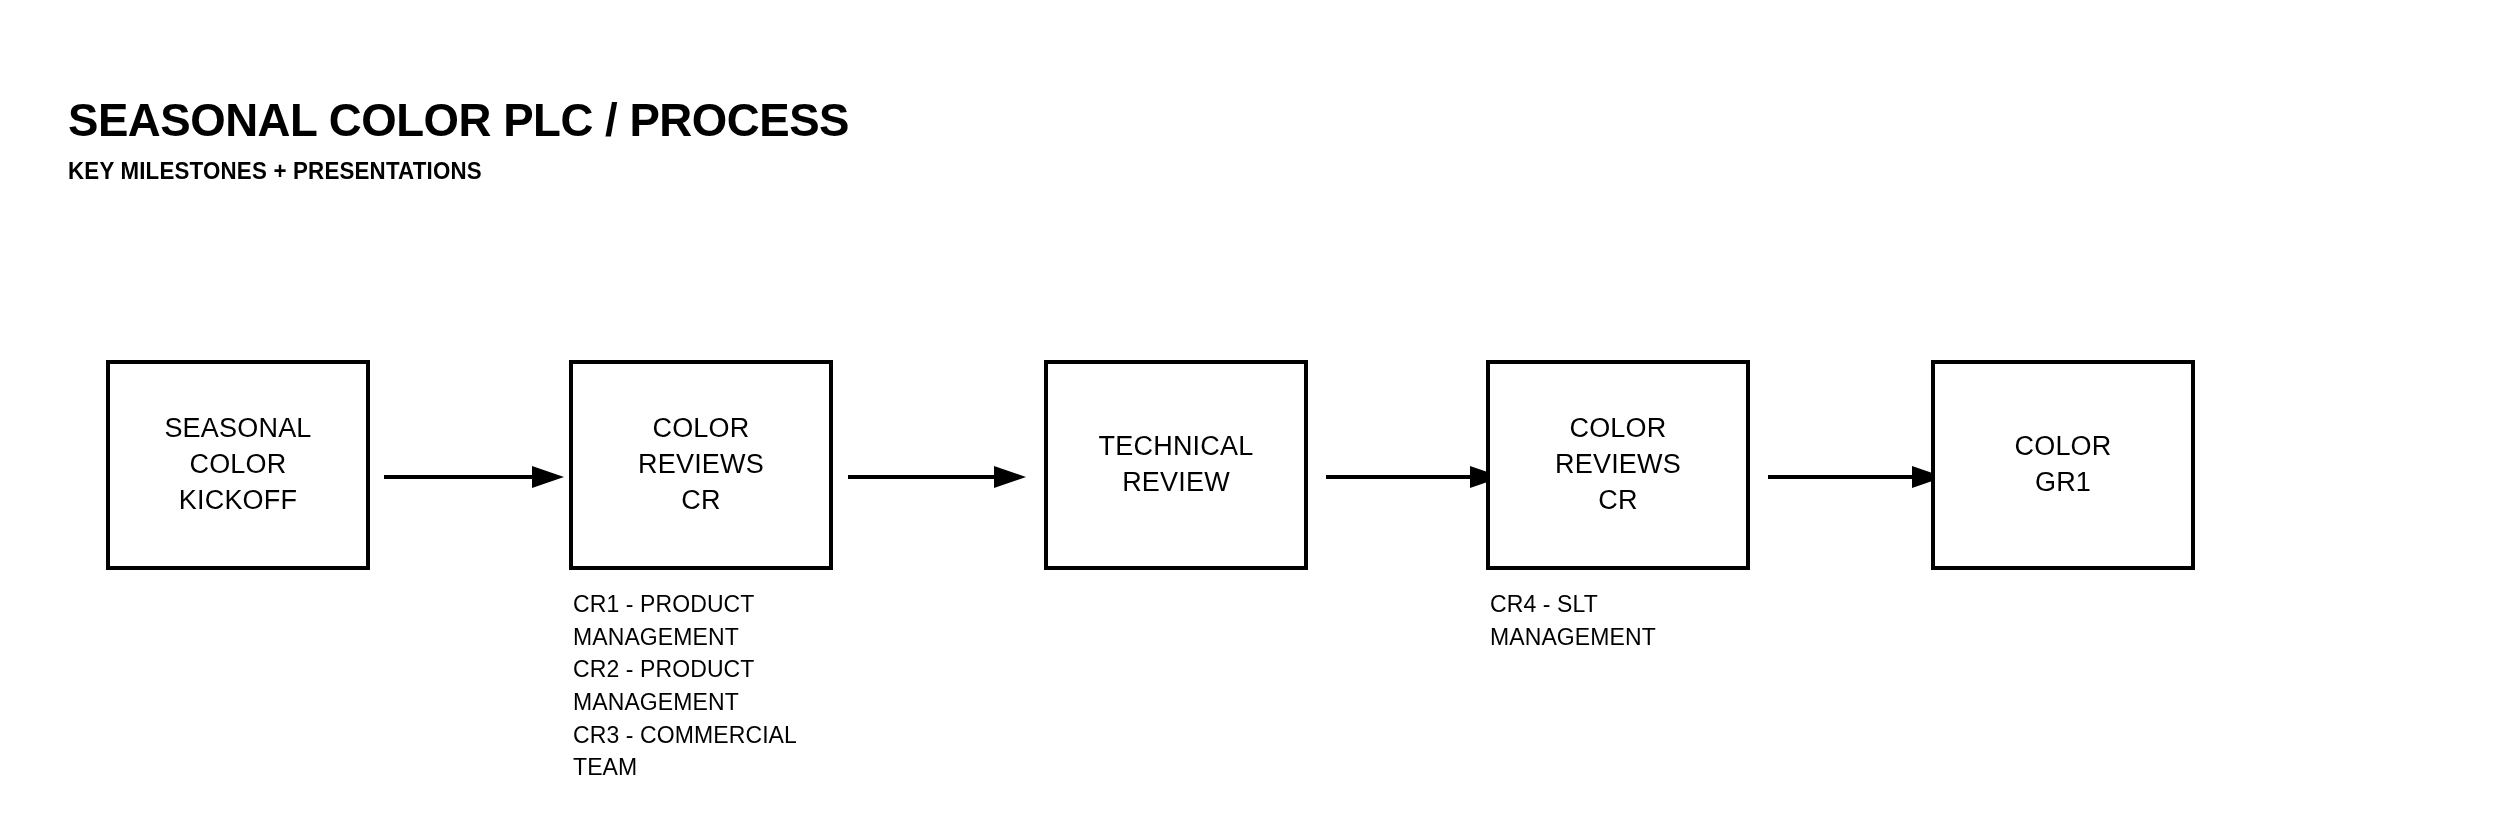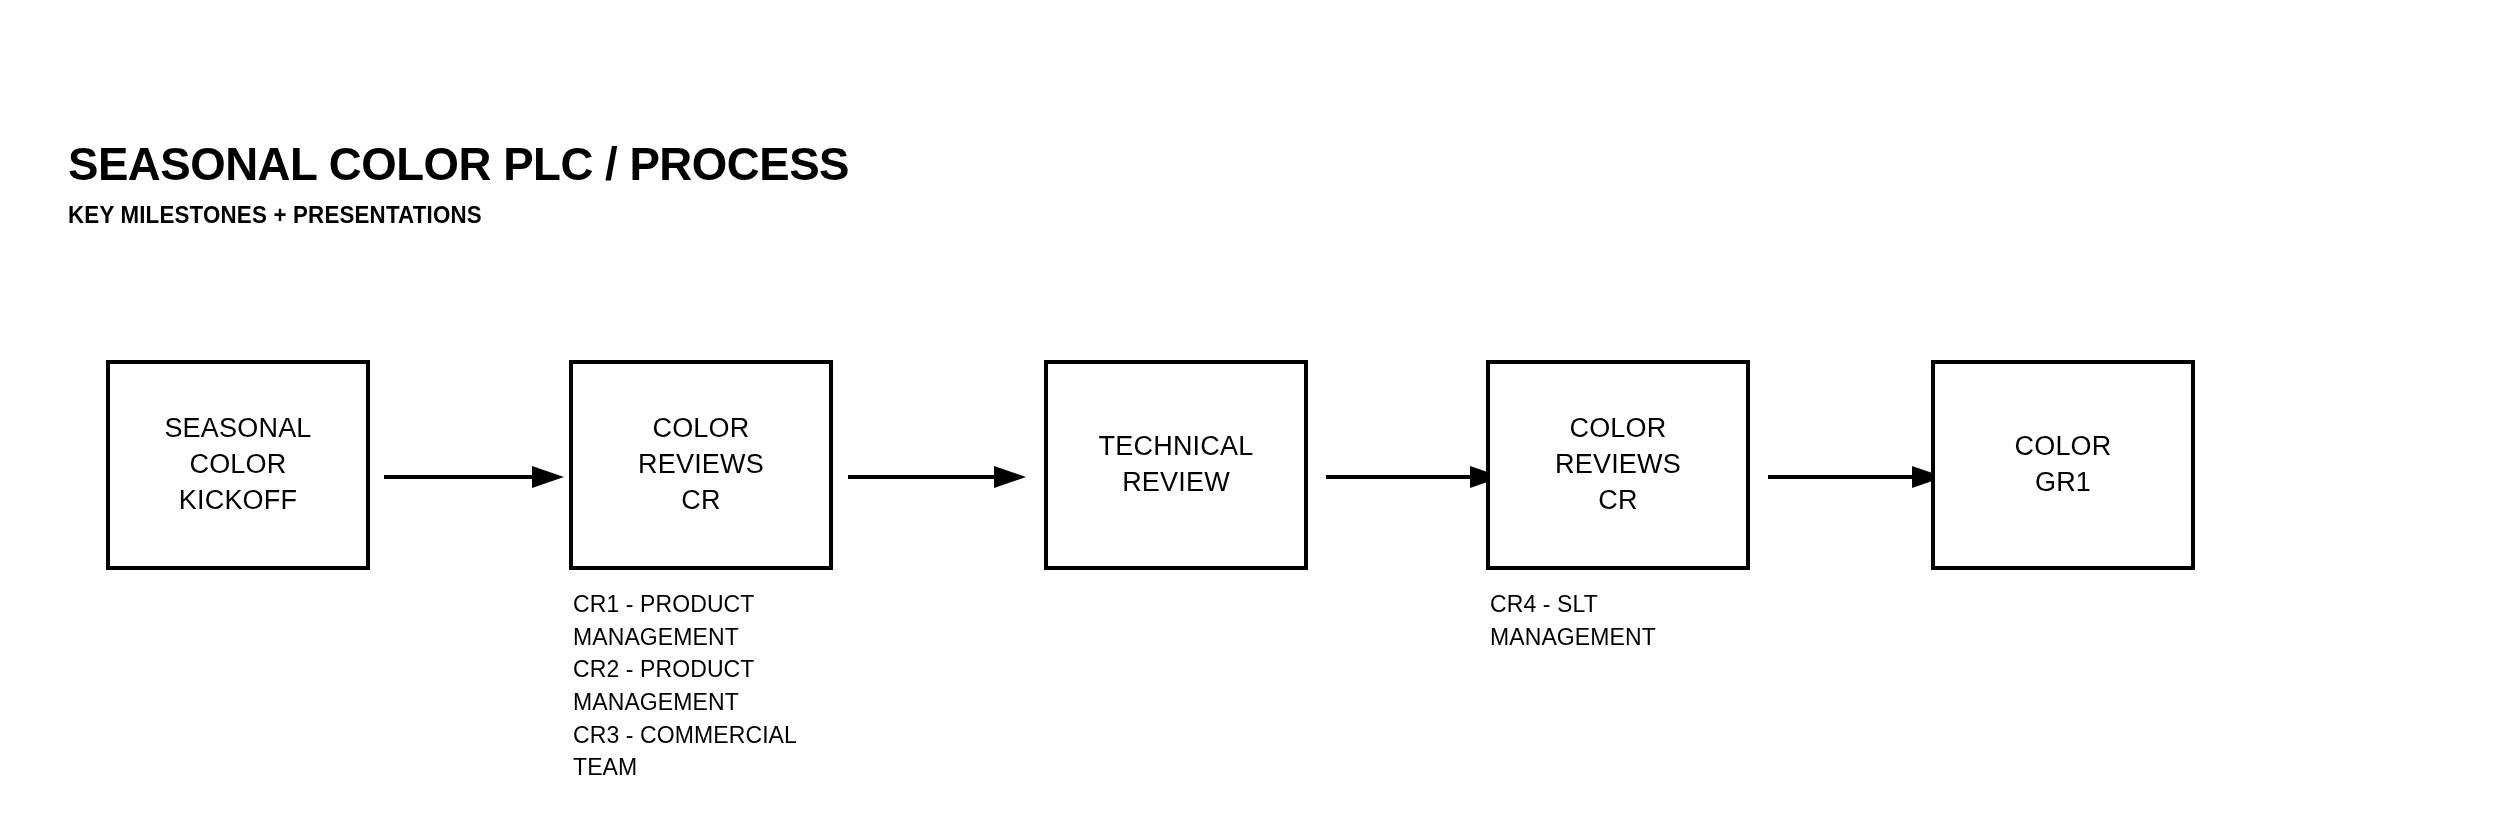--- a/index.html
+++ b/index.html
@@ -14,21 +14,20 @@
     font-family: "Liberation Sans", sans-serif;
     color: #000000;
     overflow: hidden;
   }
 
   
   #header {
     position: absolute;
     left: 68px;
     top: 96px;
-    margin-top: 44px;
   }
   #doc-title {
     font-size: 47px;
     font-weight: bold;
     letter-spacing: -0.5px;
     line-height: 1.0;
     white-space: nowrap;
     margin: 0;
     transform: scaleX(0.97);
     transform-origin: left center;

